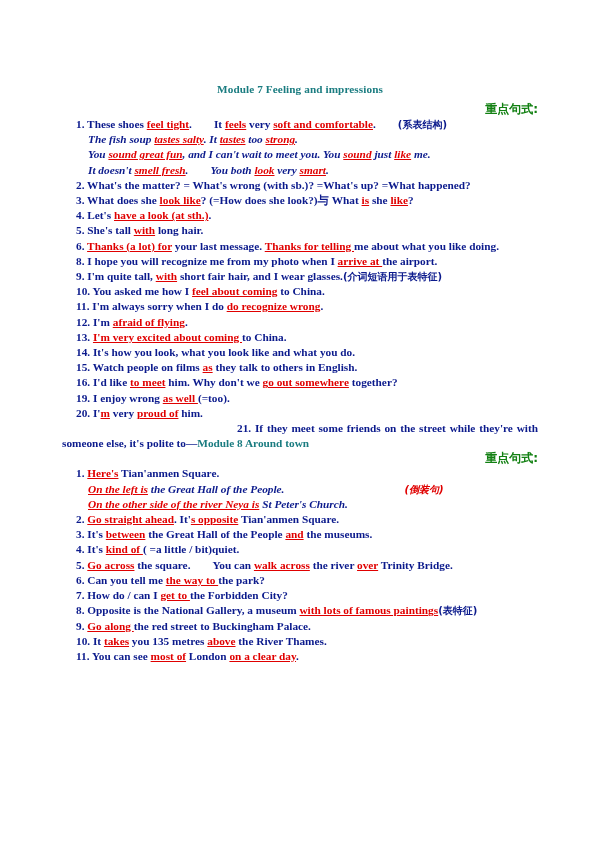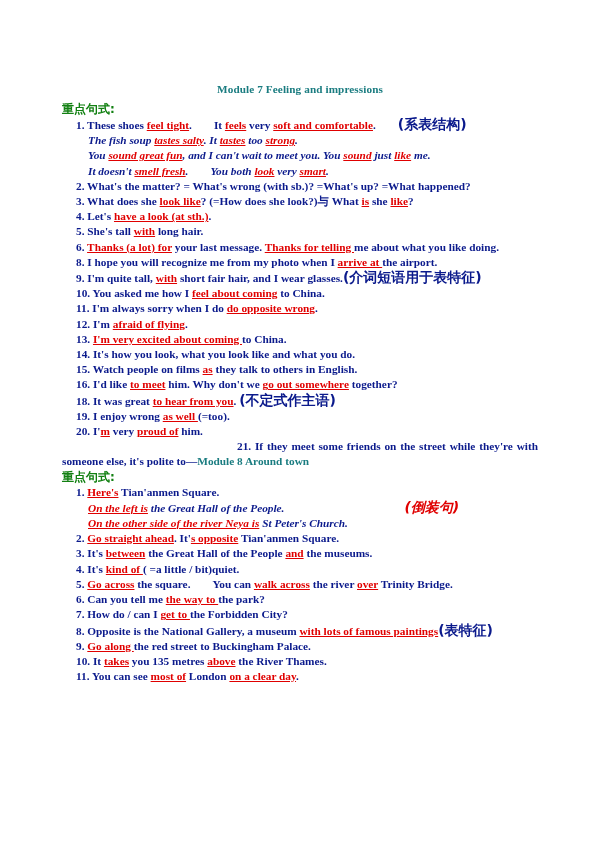--- a/index.html
+++ b/index.html
@@ -30,20 +30,21 @@
     margin: 0 0 5px 0;
     line-height: 15px;
   }
   .section-head {
     color: #128012;
     font-weight: bold;
     font-size: 12px;
     line-height: 15px;
     margin: 0 0 0 0;
     font-family: "DejaVu Sans", sans-serif;
+    text-align: right;
   }
   .line {
     font-size: 11.3px;
     line-height: 15.2px;
     color: #0b1a8c;
     font-weight: bold;
     margin: 0;
     white-space: normal;
   }
   .ind1 { padding-left: 14px; }
@@ -58,21 +59,21 @@
     color: #e00000;
   }
   .u {
     text-decoration: underline;
     text-decoration-thickness: 1.3px;
     text-underline-offset: 1px;
   }
   .teal { color: #1a7c80; }
   .cn {
     font-family: "DejaVu Sans", sans-serif;
-    font-size: 14px;
+    font-size: 10px;
   }
   .gap { display: inline-block; width: 22px; }
   .gap-l { display: inline-block; width: 120px; }
   .item21 {
     text-align: justify;
     text-align-last: left;
     padding-left: 0;
     text-indent: 175px;
   }
 </style>
@@ -91,27 +92,26 @@
       <div class="line ind2"><span>You </span><span class="red u">sound great fun</span><span>, and I can't wait to meet you. You </span><span class="red u">sound</span><span> just </span><span class="red u">like</span><span> me.</span></div>
       <div class="line ind2"><span>It doesn't </span><span class="red u">smell fresh</span><span>.</span><span class="gap"></span><span>You both </span><span class="red u">look</span><span> very </span><span class="red u">smart</span><span>.</span></div>
       <div class="line justify"><span>2. </span><span>What's the matter? = What's wrong (with sb.)? =What's up? =What happened?</span></div>
       <div class="line ind1"><span>3. </span><span>What does she </span><span class="red u">look like</span><span>? (=How does she look?)与 What </span><span class="red u">is</span><span> she </span><span class="red u">like</span><span>?</span></div>
       <div class="line ind1"><span>4. </span><span>Let's </span><span class="red u">have a look (at sth.)</span><span>.</span></div>
       <div class="line ind1"><span>5. </span><span>She's tall </span><span class="red u">with</span><span> long hair.</span></div>
       <div class="line justify"><span>6. </span><span class="red u">Thanks (a lot) for</span><span> your last message. </span><span class="red u">Thanks for telling </span><span>me about what you like doing.</span></div>
       <div class="line ind1"><span>8. </span><span>I hope you will recognize me from my photo when I </span><span class="red u">arrive at </span><span>the airport.</span></div>
       <div class="line ind1"><span>9. </span><span>I'm quite tall, </span><span class="red u">with</span><span> short fair hair, and I wear glasses.</span><span class="cn">(介词短语用于表特征)</span></div>
       <div class="line ind1"><span>10. </span><span>You asked me how I </span><span class="red u">feel about coming</span><span> to China.</span></div>
-      <div class="line ind1"><span>11. </span><span>I'm always sorry when I do </span><span class="red u">do opposite wrong</span><span>.</span></div>
+      <div class="line ind1"><span>11. </span><span>I'm always sorry when I do </span><span class="red u">do recognize wrong</span><span>.</span></div>
       <div class="line ind1"><span>12. </span><span>I'm </span><span class="red u">afraid of flying</span><span>.</span></div>
       <div class="line ind1"><span>13. </span><span class="red u">I'm very excited about coming </span><span>to China.</span></div>
       <div class="line ind1"><span>14. </span><span>It's how you look, what you look like and what you do.</span></div>
       <div class="line ind1"><span>15. </span><span>Watch people on films </span><span class="red u">as</span><span> they talk to others in English.</span></div>
       <div class="line ind1"><span>16. </span><span>I'd like </span><span class="red u">to meet</span><span> him. Why don't we </span><span class="red u">go out somewhere</span><span> together?</span></div>
-      <div class="line ind1"><span>18. </span><span>It was great </span><span class="red u">to hear from you</span><span>. </span><span class="cn">(不定式作主语)</span></div>
       <div class="line ind1"><span>19. </span><span>I enjoy wrong </span><span class="red u">as well </span><span>(=too).</span></div>
       <div class="line ind1"><span>20. </span><span>I'</span><span class="red u">m</span><span> very </span><span class="red u">proud of</span><span> him.</span></div>
     </div>
 
   <div class="line item21">
     <span>21.</span><span>&nbsp;</span><span>If they meet some friends on the street while they're with someone else, it's polite to—</span><span class="teal">Module 8   Around town</span>
   </div>
 
   <div class="section-head">重点句式:</div>
 

